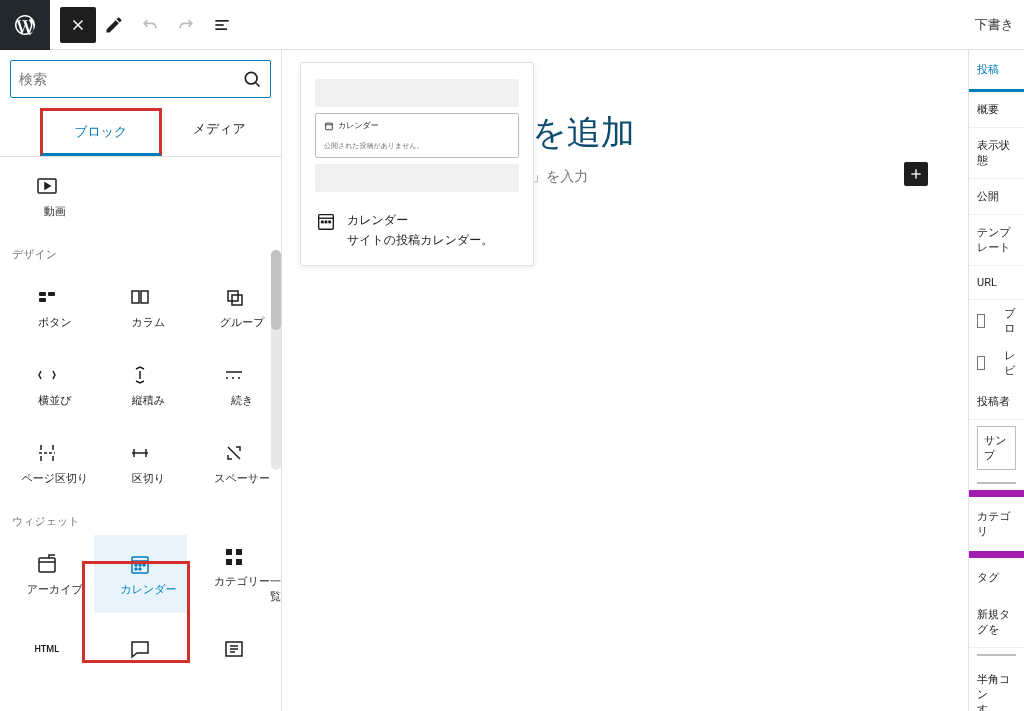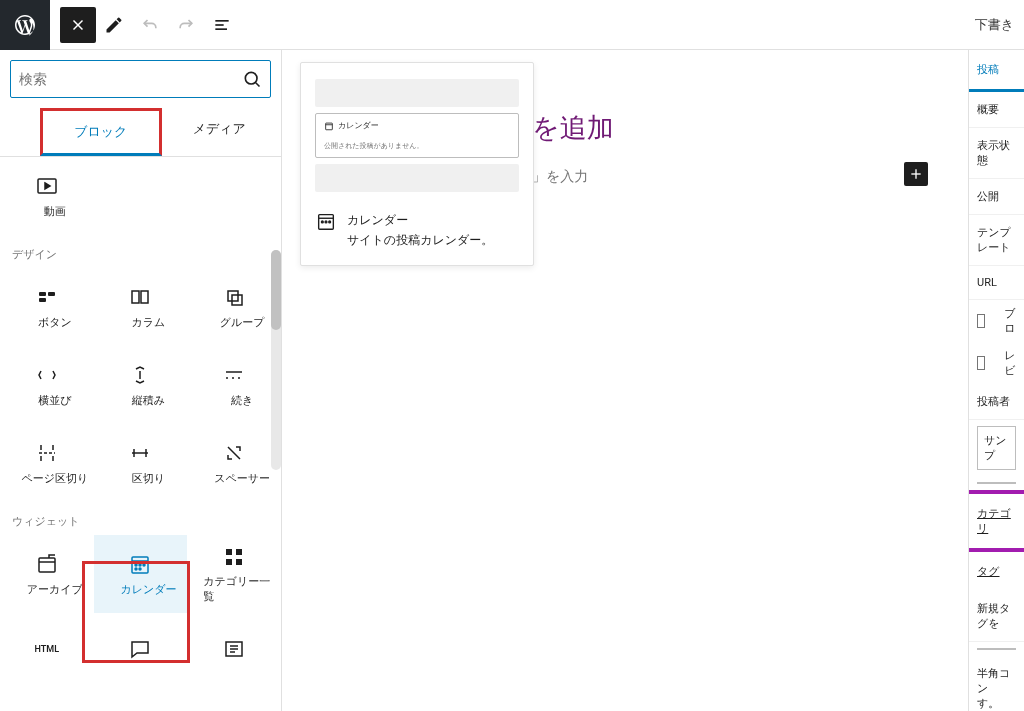--- a/index.html
+++ b/index.html
@@ -28,47 +28,47 @@
   .tab.active { border-bottom: 3px solid #007cba; font-weight: 500; color: #007cba; }
   .annot-red { border: 3px solid #d32f2f; box-sizing: border-box; margin-left: 36px; }
 
   .cat-title { font-size: 11px; color: #757575; padding: 12px 12px 6px; text-transform: none; }
   .block-grid { display: grid; grid-template-columns: repeat(3, 1fr); }
   .block-item { display: flex; flex-direction: column; align-items: center; justify-content: center; height: 78px; cursor: pointer; font-size: 11px; color: #1e1e1e; }
   .block-item.selected { background: #e8f4fa; color: #007cba; }
   .block-item.selected .bicon { color: #007cba; }
   .bicon { color: #1e1e1e; margin-bottom: 6px; display: flex; align-items: center; justify-content: center; width: 24px; height: 24px; }
   .bicon svg { width: 24px; height: 24px; }
-  .block-label { font-size: 11px; text-align: left; padding-left: 16px; }
+  .block-label { font-size: 11px; text-align: right; padding-left: 16px; }
 
   .scrollbar-track { position: absolute; right: 0; top: 200px; width: 10px; height: 220px; background: #e8e8e8; border-radius: 5px; }
   .scrollbar-thumb { width: 10px; height: 80px; background: #c1c1c1; border-radius: 5px; }
 
   .canvas { flex: 1; position: relative; background: #fff; }
   .preview-card { position: absolute; left: 18px; top: 12px; width: 234px; border: 1px solid #e0e0e0; border-radius: 2px; background: #fff; box-shadow: 0 2px 6px rgba(0,0,0,0.08); padding: 10px 0 14px; }
   .pv-row { height: 28px; background: #f0f0f0; margin: 6px 14px; border-radius: 2px; }
   .pv-cal-box { margin: 6px 14px; border: 1px solid #bdbdbd; border-radius: 2px; padding: 6px 8px; }
   .pv-cal-head { display: flex; align-items: center; gap: 4px; font-size: 8px; color: #1e1e1e; }
   .pv-cal-msg { font-size: 7px; color: #757575; margin-top: 10px; }
   .pv-desc { display: flex; align-items: flex-start; gap: 10px; padding: 12px 14px 0; }
   .pv-desc-icon { width: 22px; height: 22px; display: flex; align-items: center; justify-content: center; color: #1e1e1e; }
   .pv-desc-text { font-size: 12px; color: #1e1e1e; line-height: 1.7; }
 
-  .title-bg { position: absolute; left: 250px; top: 60px; font-size: 27px; color: #701a75; }
+  .title-bg { position: absolute; left: 250px; top: 60px; font-size: 34px; color: #0c4a6e; }
   .subtitle-bg { position: absolute; left: 250px; top: 118px; font-size: 14px; color: #757575; }
   .add-block-btn { position: absolute; right: 40px; top: 112px; width: 24px; height: 24px; background: #1e1e1e; color: #fff; display: flex; align-items: center; justify-content: center; border-radius: 2px; cursor: pointer; }
 
   .sidebar { width: 56px; border-left: 1px solid #e0e0e0; display: flex; flex-direction: column; font-size: 11px; }
   .sidebar-tab { padding: 12px 8px; border-bottom: 3px solid #007cba; color: #007cba; font-weight: 500; }
   .sidebar-item { padding: 10px 8px; color: #1e1e1e; border-bottom: 1px solid #f0f0f0; }
   .sb-check { display: flex; align-items: center; gap: 19px; padding: 6px 8px; }
   .sb-check .box { width: 14px; height: 14px; border: 1px solid #757575; }
   .sb-sel { margin: 6px 8px; border: 1px solid #bdbdbd; padding: 6px; font-size: 11px; }
   .sb-input { margin: 6px 8px; border: 1px solid #bdbdbd; height: 28px; }
-  .sb-section { padding: 12px 8px; border-top: 4px solid #a21caf; text-decoration: underline; }
+  .sb-section { padding: 12px 8px; border-top: 7px solid #a21caf; }
 
   .annot-box2 { position: absolute; border: 3px solid #d32f2f; pointer-events: none; }
 </style>
 </head>
 <body>
 
 <div class="toolbar">
   <div class="wp-logo">
     <svg viewBox="0 0 24 24">
         <path d="M12 2C6.5 2 2 6.5 2 12s4.5 10 10 10 10-4.5 10-10S17.5 2 12 2zM3.5 12c0-1.2.3-2.4.7-3.4l4 11C5.5 18 3.5 15.2 3.5 12zm8.5 8.5c-.8 0-1.6-.1-2.4-.3l2.5-7.4 2.6 7.2c-.9.3-1.8.5-2.7.5zm1.2-12.5c.5 0 1-.1 1-.1.5 0 .4-.7-.1-.7 0 0-1.4.1-2.3.1-.8 0-2.2-.1-2.2-.1-.5 0-.5.7-.1.7 0 0 .4.1.9.1l1.3 3.7-1.9 5.7-3.2-9.4c.5 0 1-.1 1-.1.5 0 .4-.7-.1-.7 0 0-1.4.1-2.3.1h-.5C6.2 5 8.9 3.5 12 3.5c2.3 0 4.4.9 5.9 2.3h-.1c-.9 0-1.5.8-1.5 1.6 0 .7.4 1.4.9 2.1.3.6.7 1.3.7 2.4 0 .7-.3 1.6-.7 2.8l-.9 2.9-3.1-9.6zm6.1 1.8c.8 1.5 1.2 3.2 1.2 5.2 0 3.3-1.8 6.2-4.5 7.7l2.6-7.5c.5-1.2.7-2.2.7-3 0-.9 0-1.7 0-2.4z"></path>

